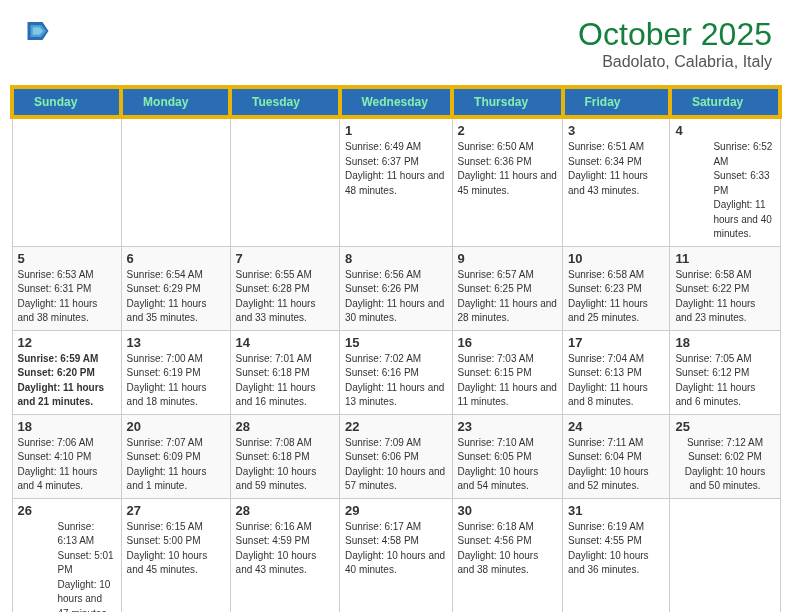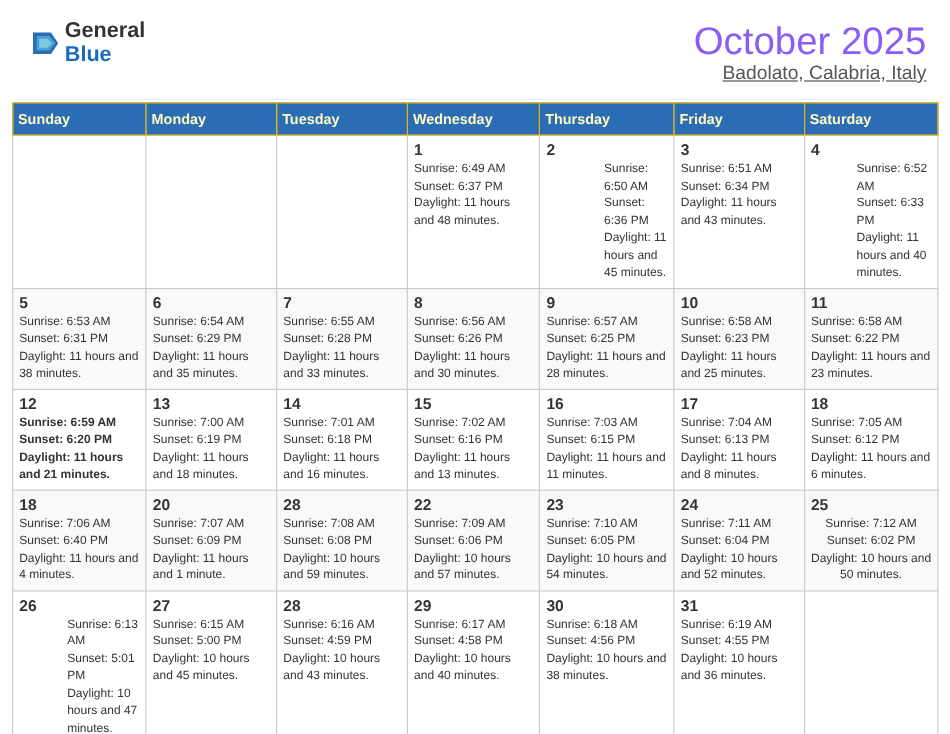--- a/index.html
+++ b/index.html
@@ -34,40 +34,39 @@
       width: 30px;
       height: 30px;
       margin-right: 4px;
     }
     .title-block {
       text-align: right;
     }
     .month-title {
       font-size: 32px;
       font-weight: normal;
-      color: #8b5cf6;
+      color: #15803d;
     }
     .location-title {
       font-size: 16px;
       color: #555;
-      text-decoration: underline;
     }
     table {
       width: 100%;
       border-collapse: collapse;
       font-size: 10.5px;
     }
     thead tr th {
       background: #2a6db5;
-      color: #fef9c3;
-      padding: 6px 4px;
+      color: #86efac;
+      padding: 6px 20px;
       text-align: left;
       font-size: 12px;
       font-weight: bold;
-      border: 1px solid #eab308;
+      border: 4px solid #eab308;
     }
     td {
       border: 1px solid #ccc;
       vertical-align: top;
       padding: 4px 5px;
       width: 113px;
       min-height: 80px;
     }
     .day-number {
       font-size: 13px;
@@ -91,24 +90,20 @@
 </head>
 <body>
 
 <div class="header">
   <div class="logo-container">
     <svg class="logo-icon" viewBox="0 0 40 40">
       <polygon points="30,8 38,20 30,32 10,32 10,8" fill="#2a6db5"></polygon>
       <polygon points="28,12 35,20 28,28 14,28 14,12" fill="#4a9fd4"></polygon>
       <polygon points="26,15 31,20 26,25 17,25 17,15" fill="#7ec8e3"></polygon>
     </svg>
-    <div class="logo-text">
-      <span class="logo-general">General</span>
-      <span class="logo-blue">Blue</span>
-    </div>
   </div>
   <div class="title-block">
     <div class="month-title">October 2025</div>
     <div class="location-title">Badolato, Calabria, Italy</div>
   </div>
 </div>
 
 <table>
   <thead>
     <tr>
@@ -127,21 +122,21 @@
         <td class="empty-cell"></td>
         <td class="empty-cell"></td>
         <td>
           <span class="day-number">1</span>
           <div class="day-info" style="white-space: pre-line;">Sunrise: 6:49 AM
 Sunset: 6:37 PM
 Daylight: 11 hours and 48 minutes.</div>
         </td>
         <td>
           <span class="day-number">2</span>
-          <div class="day-info" style="white-space: pre-line; margin-left: 48px;">Sunrise: 6:50 AM
+          <div class="day-info" style="white-space: pre-line;">Sunrise: 6:50 AM
 Sunset: 6:36 PM
 Daylight: 11 hours and 45 minutes.</div>
         </td>
         <td>
           <span class="day-number">3</span>
           <div class="day-info" style="white-space: pre-line;">Sunrise: 6:51 AM
 Sunset: 6:34 PM
 Daylight: 11 hours and 43 minutes.</div>
         </td>
         <td>
@@ -236,33 +231,33 @@
           <span class="day-number">18</span>
           <div class="day-info" style="white-space: pre-line;">Sunrise: 7:05 AM
 Sunset: 6:12 PM
 Daylight: 11 hours and 6 minutes.</div>
         </td>
       </tr>
       <tr>
         <td>
           <span class="day-number">18</span>
           <div class="day-info" style="white-space: pre-line;">Sunrise: 7:06 AM
-Sunset: 6:40 PM
+Sunset: 4:10 PM
 Daylight: 11 hours and 4 minutes.</div>
         </td>
         <td>
           <span class="day-number">20</span>
           <div class="day-info" style="white-space: pre-line;">Sunrise: 7:07 AM
 Sunset: 6:09 PM
 Daylight: 11 hours and 1 minute.</div>
         </td>
         <td>
           <span class="day-number">28</span>
           <div class="day-info" style="white-space: pre-line;">Sunrise: 7:08 AM
-Sunset: 6:08 PM
+Sunset: 6:18 PM
 Daylight: 10 hours and 59 minutes.</div>
         </td>
         <td>
           <span class="day-number">22</span>
           <div class="day-info" style="white-space: pre-line;">Sunrise: 7:09 AM
 Sunset: 6:06 PM
 Daylight: 10 hours and 57 minutes.</div>
         </td>
         <td>
           <span class="day-number">23</span>

